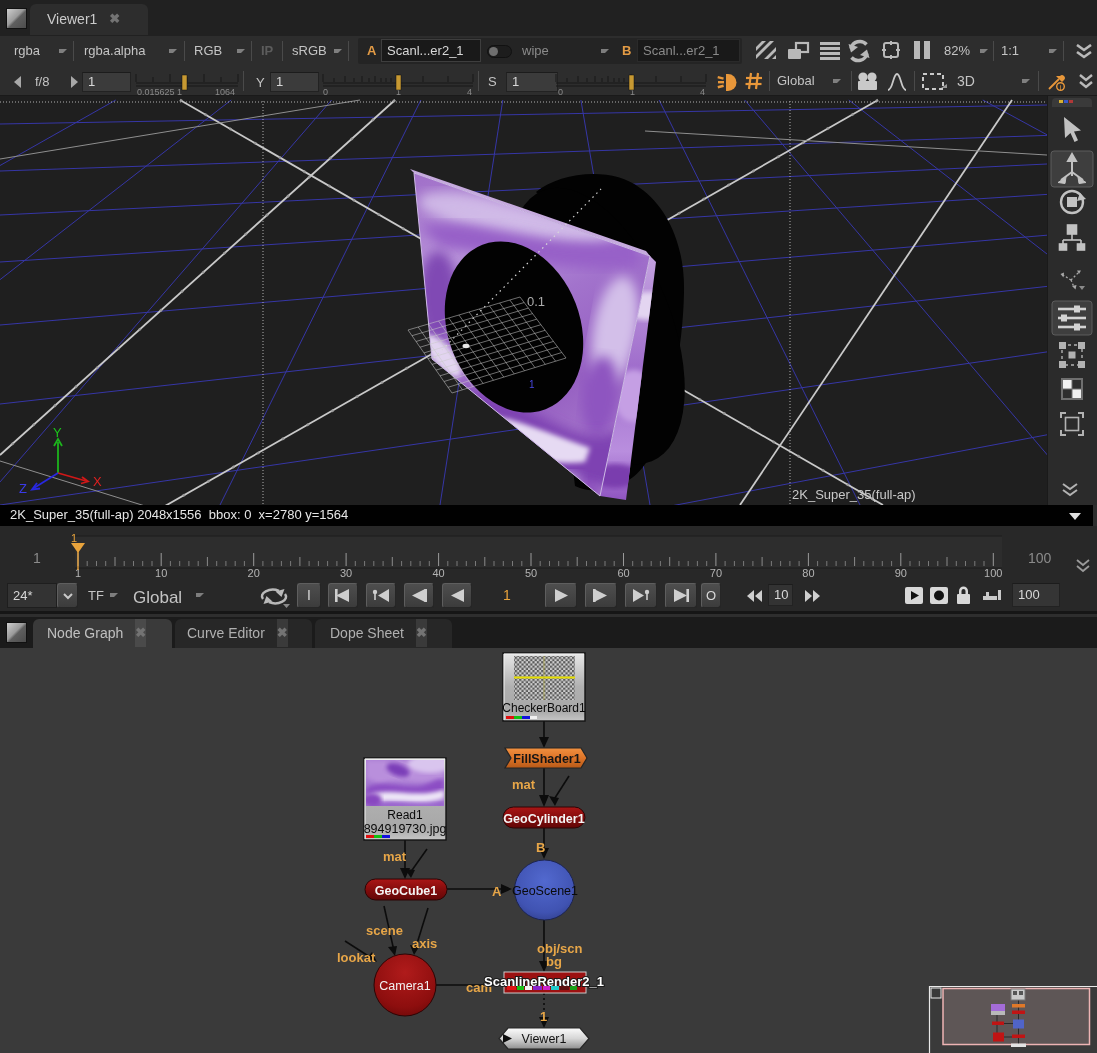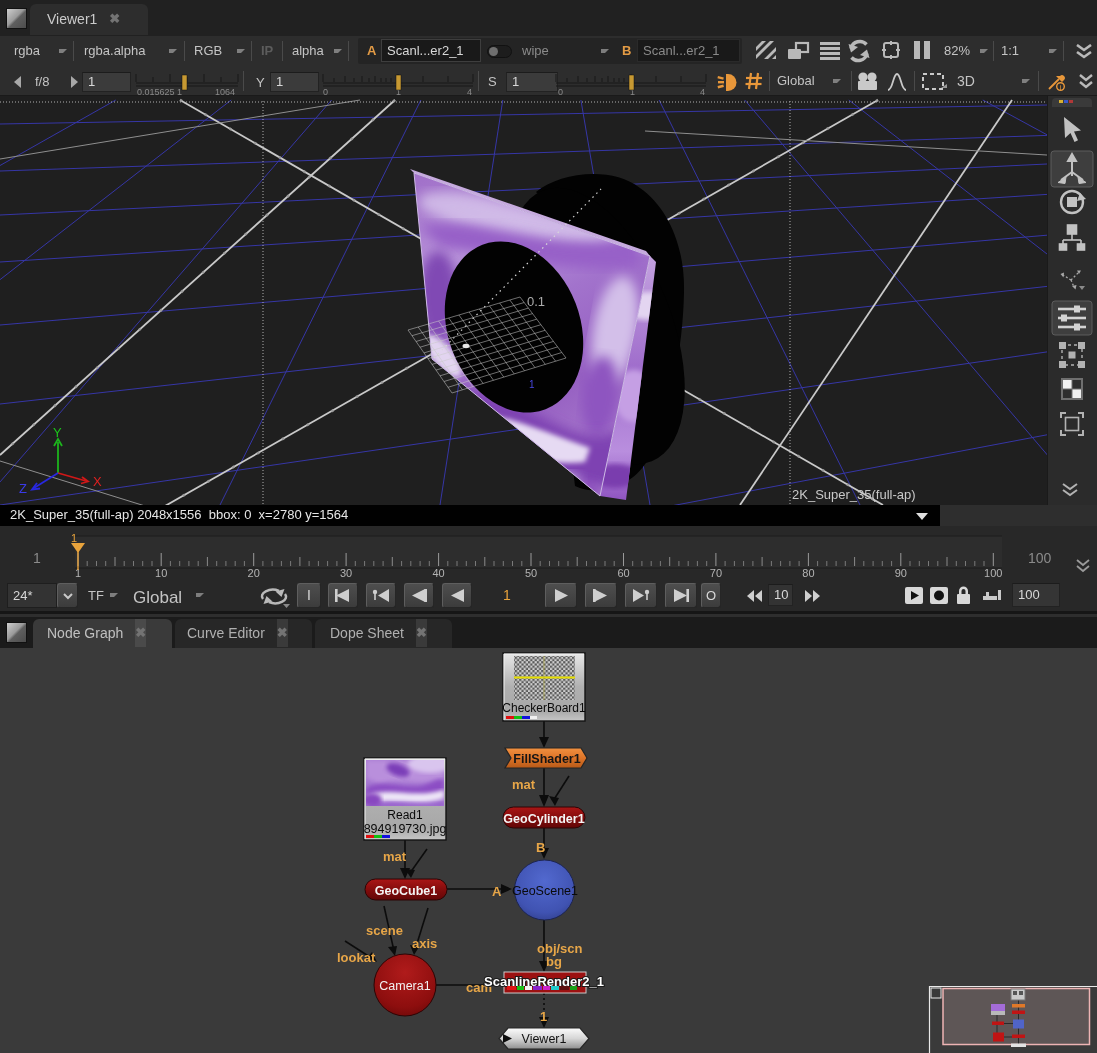--- a/index.html
+++ b/index.html
@@ -19,21 +19,21 @@
 #row1 { left:0; top:36px; width:1097px; height:30px; background:#2d2d2d; color:#c4c4c4; font-size:13px; }
 #row2 { left:0; top:66px; width:1097px; height:30px; background:#2d2d2d; color:#c4c4c4; font-size:13px; border-bottom:1px solid #1a1a1a;padding-left:15px;}
 .t { position:absolute; top:7px; }
 .arr { position:absolute; top:13px; width:0; height:0; border-left:4px solid #9b9b9b; border-right:4px solid transparent; border-top:4px solid #9b9b9b; opacity:.75;}
 .sep { position:absolute; top:5px; width:1px; height:20px; background:#4a4a4a; }
 .fld { position:absolute; background:#3b3b3b; border:1px solid #222; border-top-color:#1c1c1c; color:#d8d8d8; font-size:13px; padding-left:5px; }
 .orange { color:#e39b45; }
 .gray { color:#8a8a8a; }
 
 
-#infobar { left:0; top:505px; width:940px; height:21px; background:#010101; color:#e6e6e6; font-size:13px; line-height:20px; padding-left:10px;}
+#infobar { left:0; top:505px; width:1093px; height:21px; background:#010101; color:#e6e6e6; font-size:13px; line-height:20px; padding-left:10px;}
 
 
 #timeline { left:0; top:526px; width:1097px; height:52px; background:#282828; }
 #playbar { left:0; top:578px; width:1097px; height:36px; background:#282828; border-bottom:3px solid #161616;}
 .pbtn { position:absolute; top:5px; height:25px; background:linear-gradient(#4e4e4e,#3c3c3c); border:1px solid #5e5e5e; border-bottom-color:#262626; border-right-color:#262626; border-radius:3px; }
 
 
 #nodetabs { left:0; top:617px; width:1097px; height:41px; background:#1b1b1b; }
 .ntab { position:absolute; top:2px; height:29px; border-radius:6px 6px 0 0; color:#c0c0c0; font-size:14px; line-height:28px; }
 
@@ -53,21 +53,21 @@
       <span class="arr" style="left:59px;"></span>
     <span class="sep" style="left:73px;"></span>
     <span class="t" style="left:84px;">rgba.alpha</span>
       <span class="arr" style="left:169px;"></span>
     <span class="sep" style="left:184px;"></span>
     <span class="t" style="left:194px;">RGB</span>
       <span class="arr" style="left:237px;"></span>
     <span class="sep" style="left:251px;"></span>
     <span class="t" style="left:261px;color:#5c5c5c;font-weight:bold;">IP</span>
     <span class="sep" style="left:282px;"></span>
-    <span class="t" style="left:292px;">alpha</span>
+    <span class="t" style="left:292px;">sRGB</span>
       <span class="arr" style="left:334px;"></span>
     <span class="sep" style="left:348px;"></span>
 
     <div class="abs" style="left:358px;top:2px;width:384px;height:26px;background:#242424;border-radius:2px;"></div>
     <span class="t orange" style="left:367px;font-weight:bold;">A</span>
     <div class="fld" style="left:381px;top:3px;width:100px;height:23px;line-height:21px;background:#191919;border-color:#3e3e3e;">Scanl...er2_1</div>
     <span class="abs" style="left:487px;top:9px;width:25px;height:13px;background:#1d1d1d;border-radius:7px;border:1px solid #111;"></span>
     <span class="abs" style="left:489px;top:11px;width:9px;height:9px;background:#6f6f6f;border-radius:50%;"></span>
     <span class="t gray" style="left:522px;">wipe</span>
       <span class="arr" style="left:601px;"></span>

